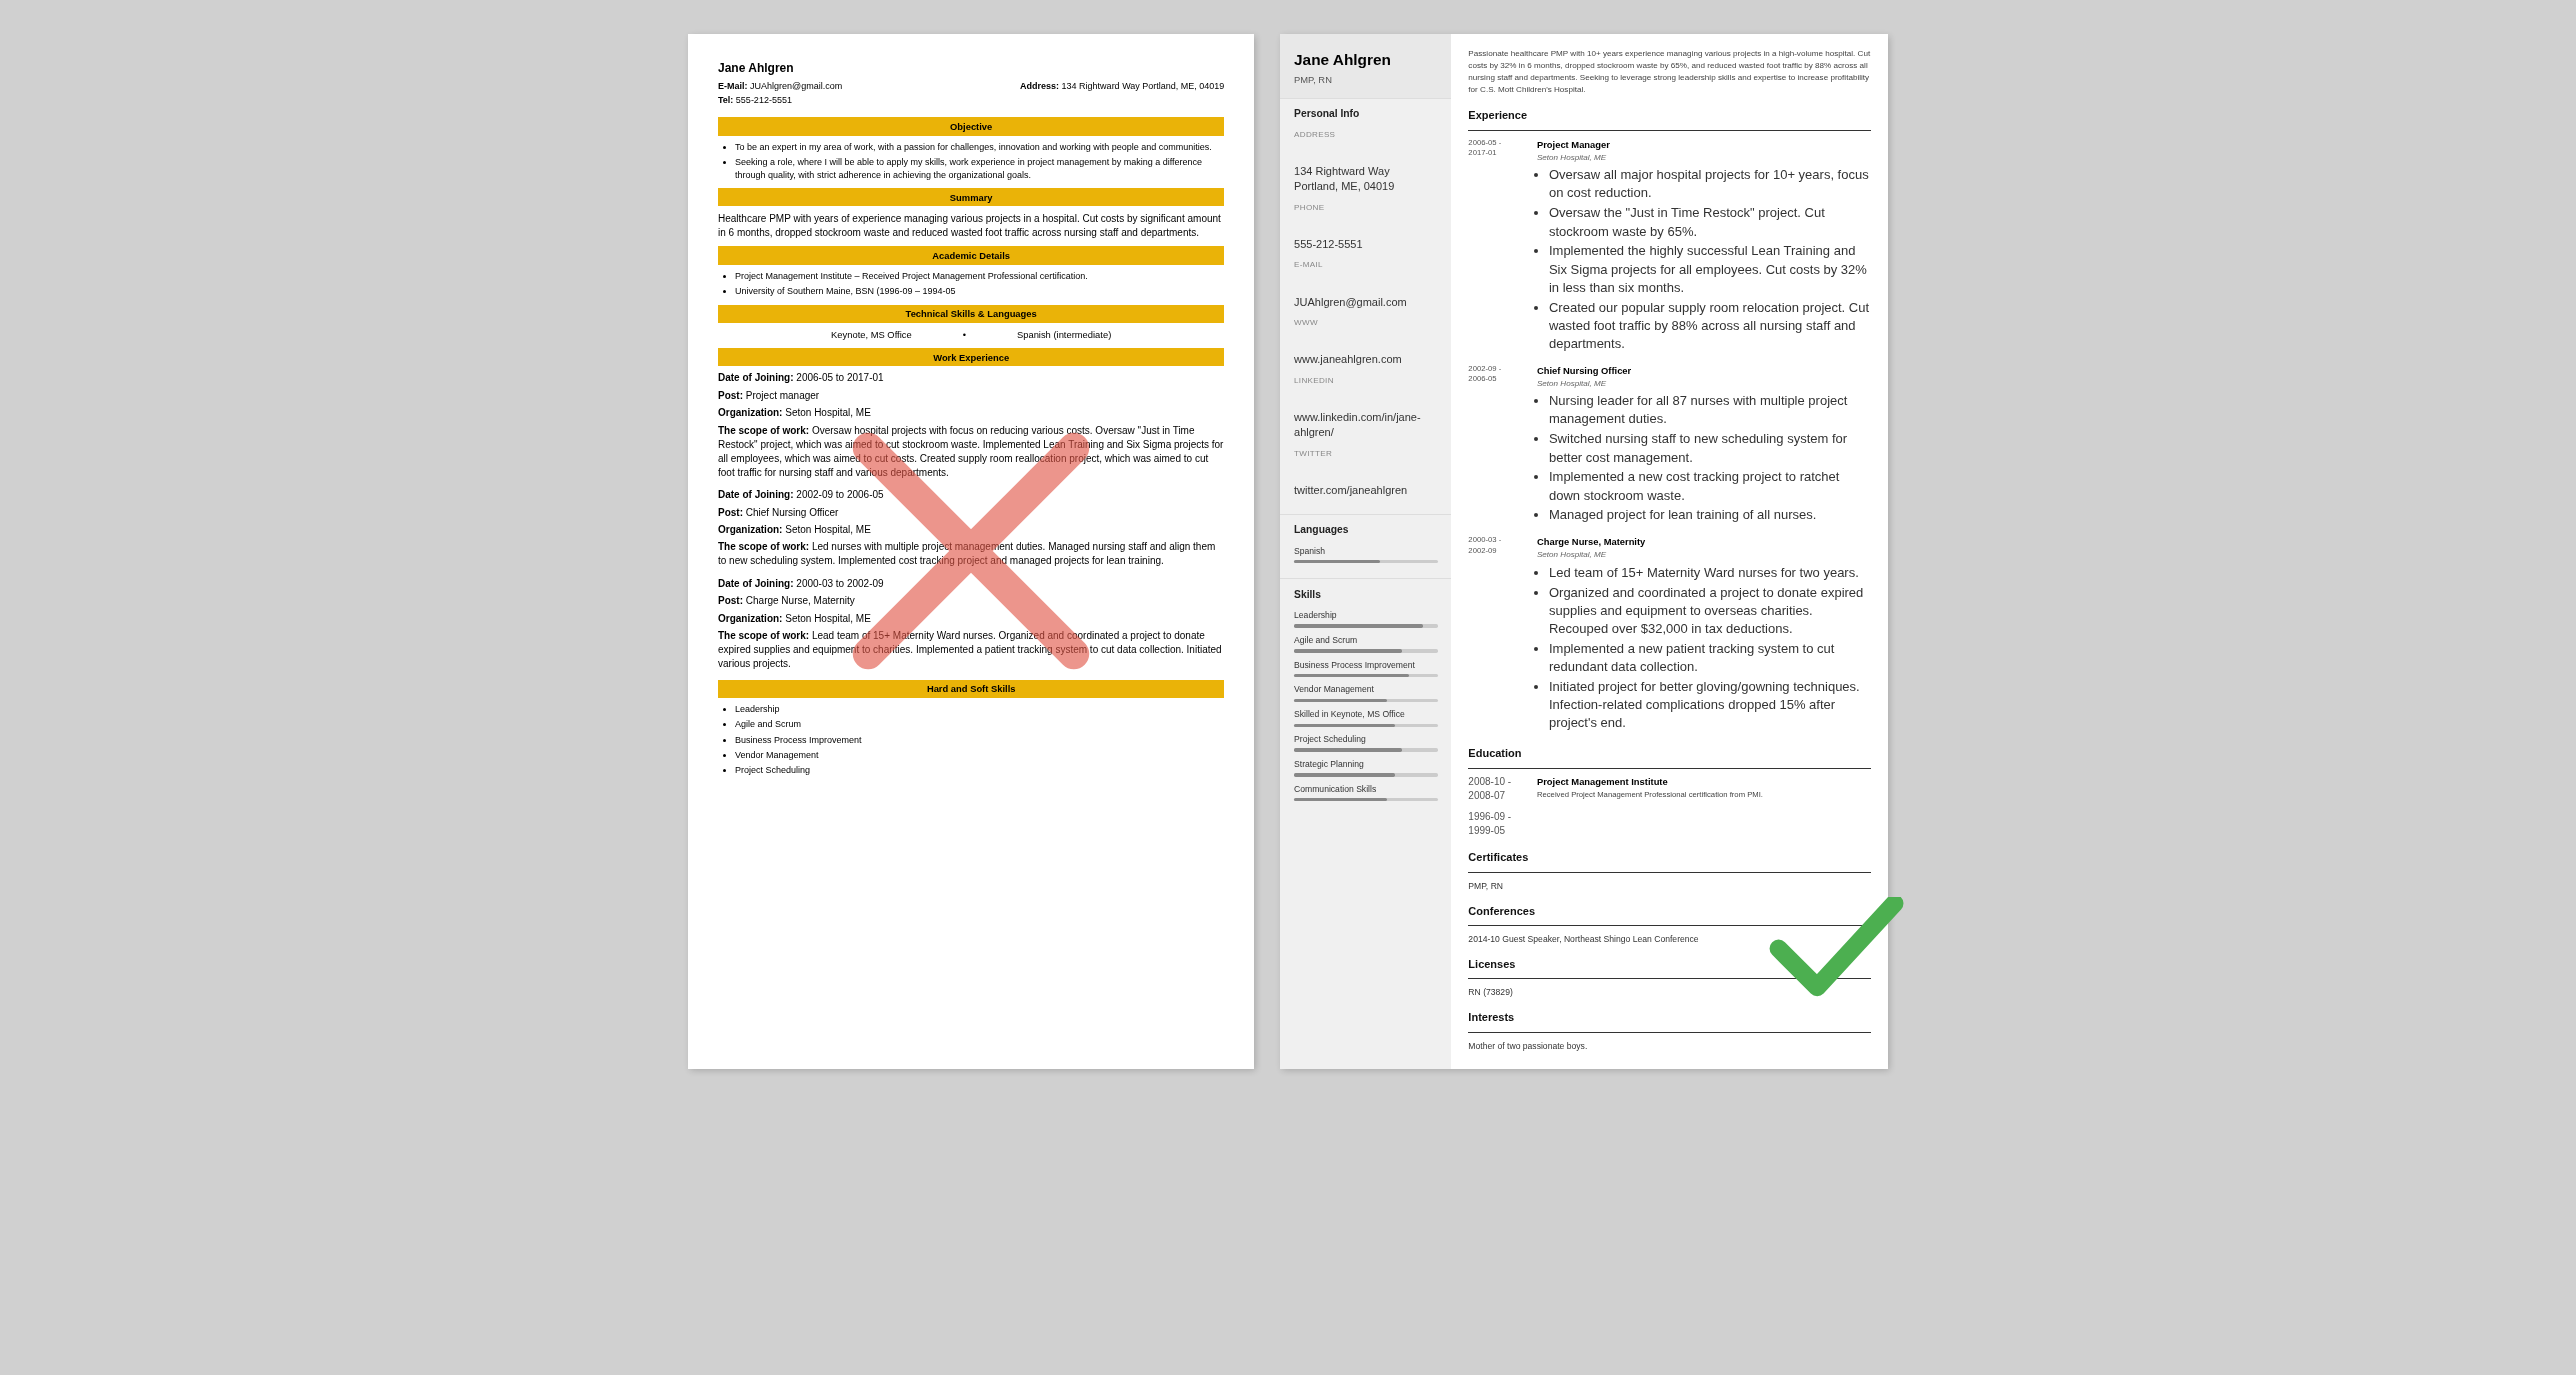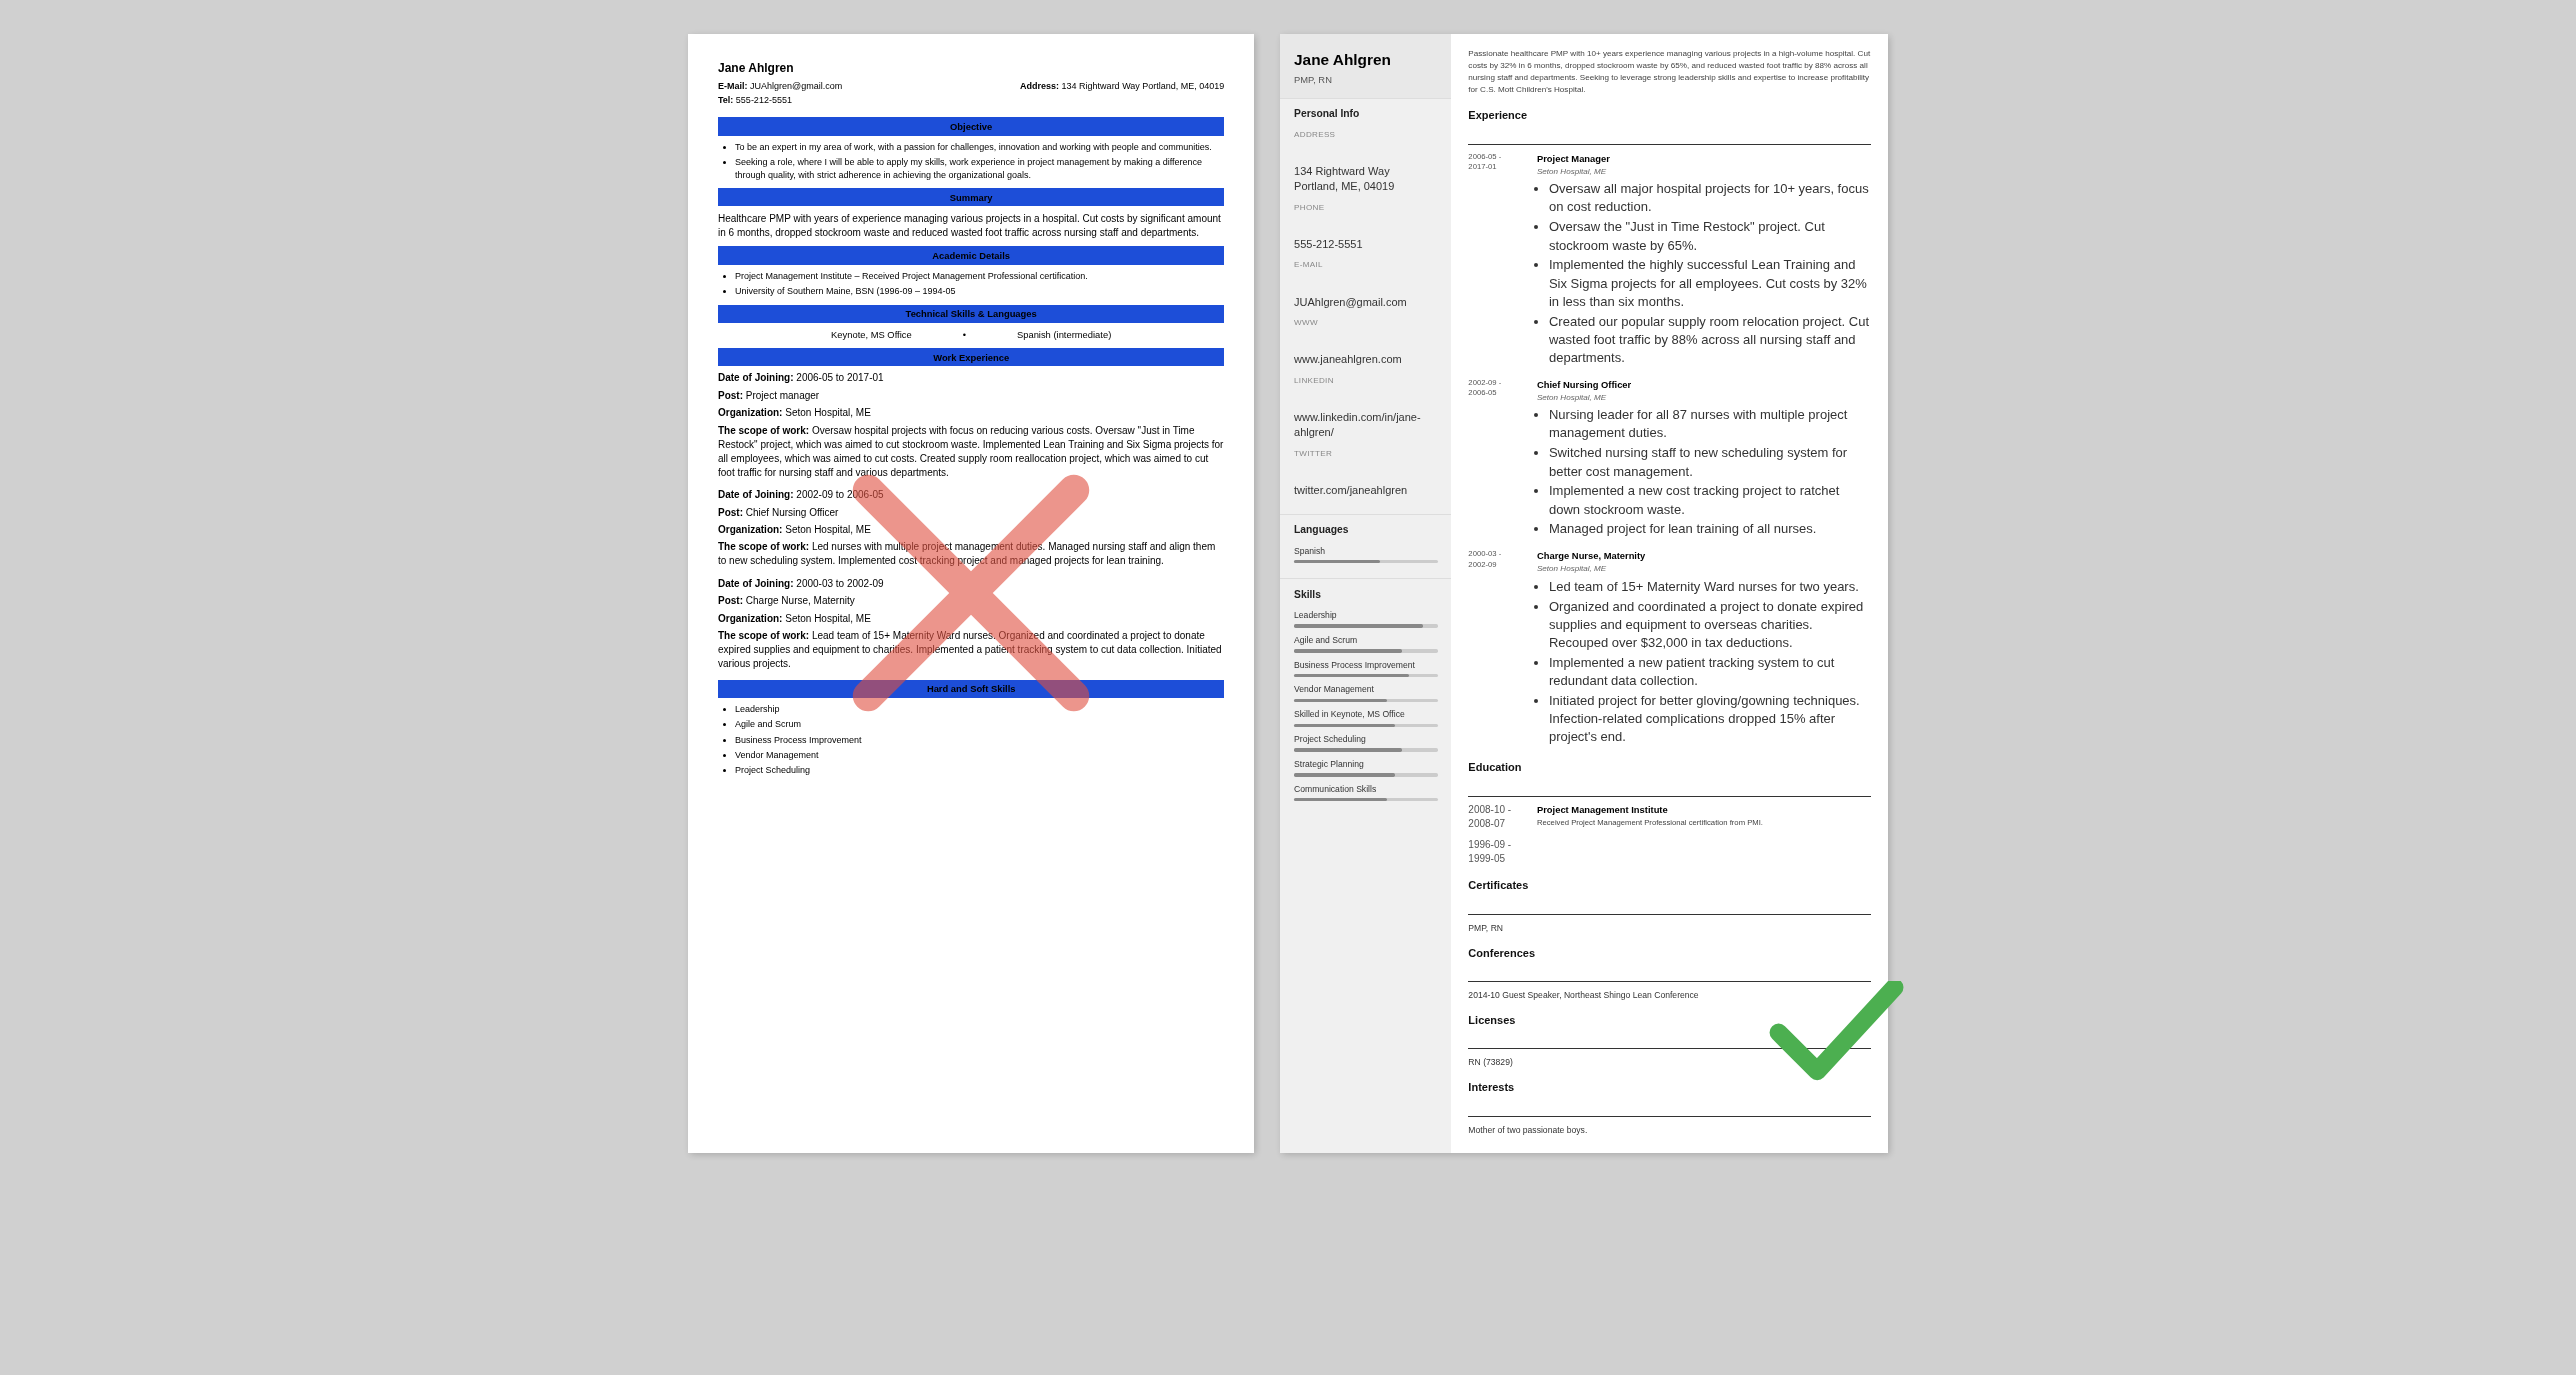--- a/index.html
+++ b/index.html
@@ -38,21 +38,21 @@
       display: flex;
       justify-content: space-between;
       font-size: 9px;
       margin-bottom: 1.7px;
     }
     .resume-left .tel-line {
       font-size: 9px;
       margin-bottom: 10.3px;
     }
     .section-header {
-      background: #1d4ed8;
+      background: #eab308;
       text-align: center;
       font-weight: bold;
       padding: 2.6px 0;
       font-size: 9.4px;
       margin-bottom: 5.1px;
       margin-top: 6.9px;
     }
     .resume-left ul {
       margin-left: 17px;
       margin-bottom: 5.1px;
@@ -174,21 +174,21 @@
     .summary-text {
       font-size: 8.1px;
       color: #444;
       margin-bottom: 10.3px;
       line-height: 1.5;
     }
     .main-section-title {
       font-size: 11px;
       font-weight: bold;
       border-bottom: 1.3px solid #333;
-      padding-bottom: 20px;
+      padding-bottom: 6px;
       margin-bottom: 6.9px;
       margin-top: 12px;
       color: #111;
     }
     .experience-entry {
       display: flex;
       gap: 8.6px;
       margin-bottom: 8.6px;
     }
     .exp-date {

